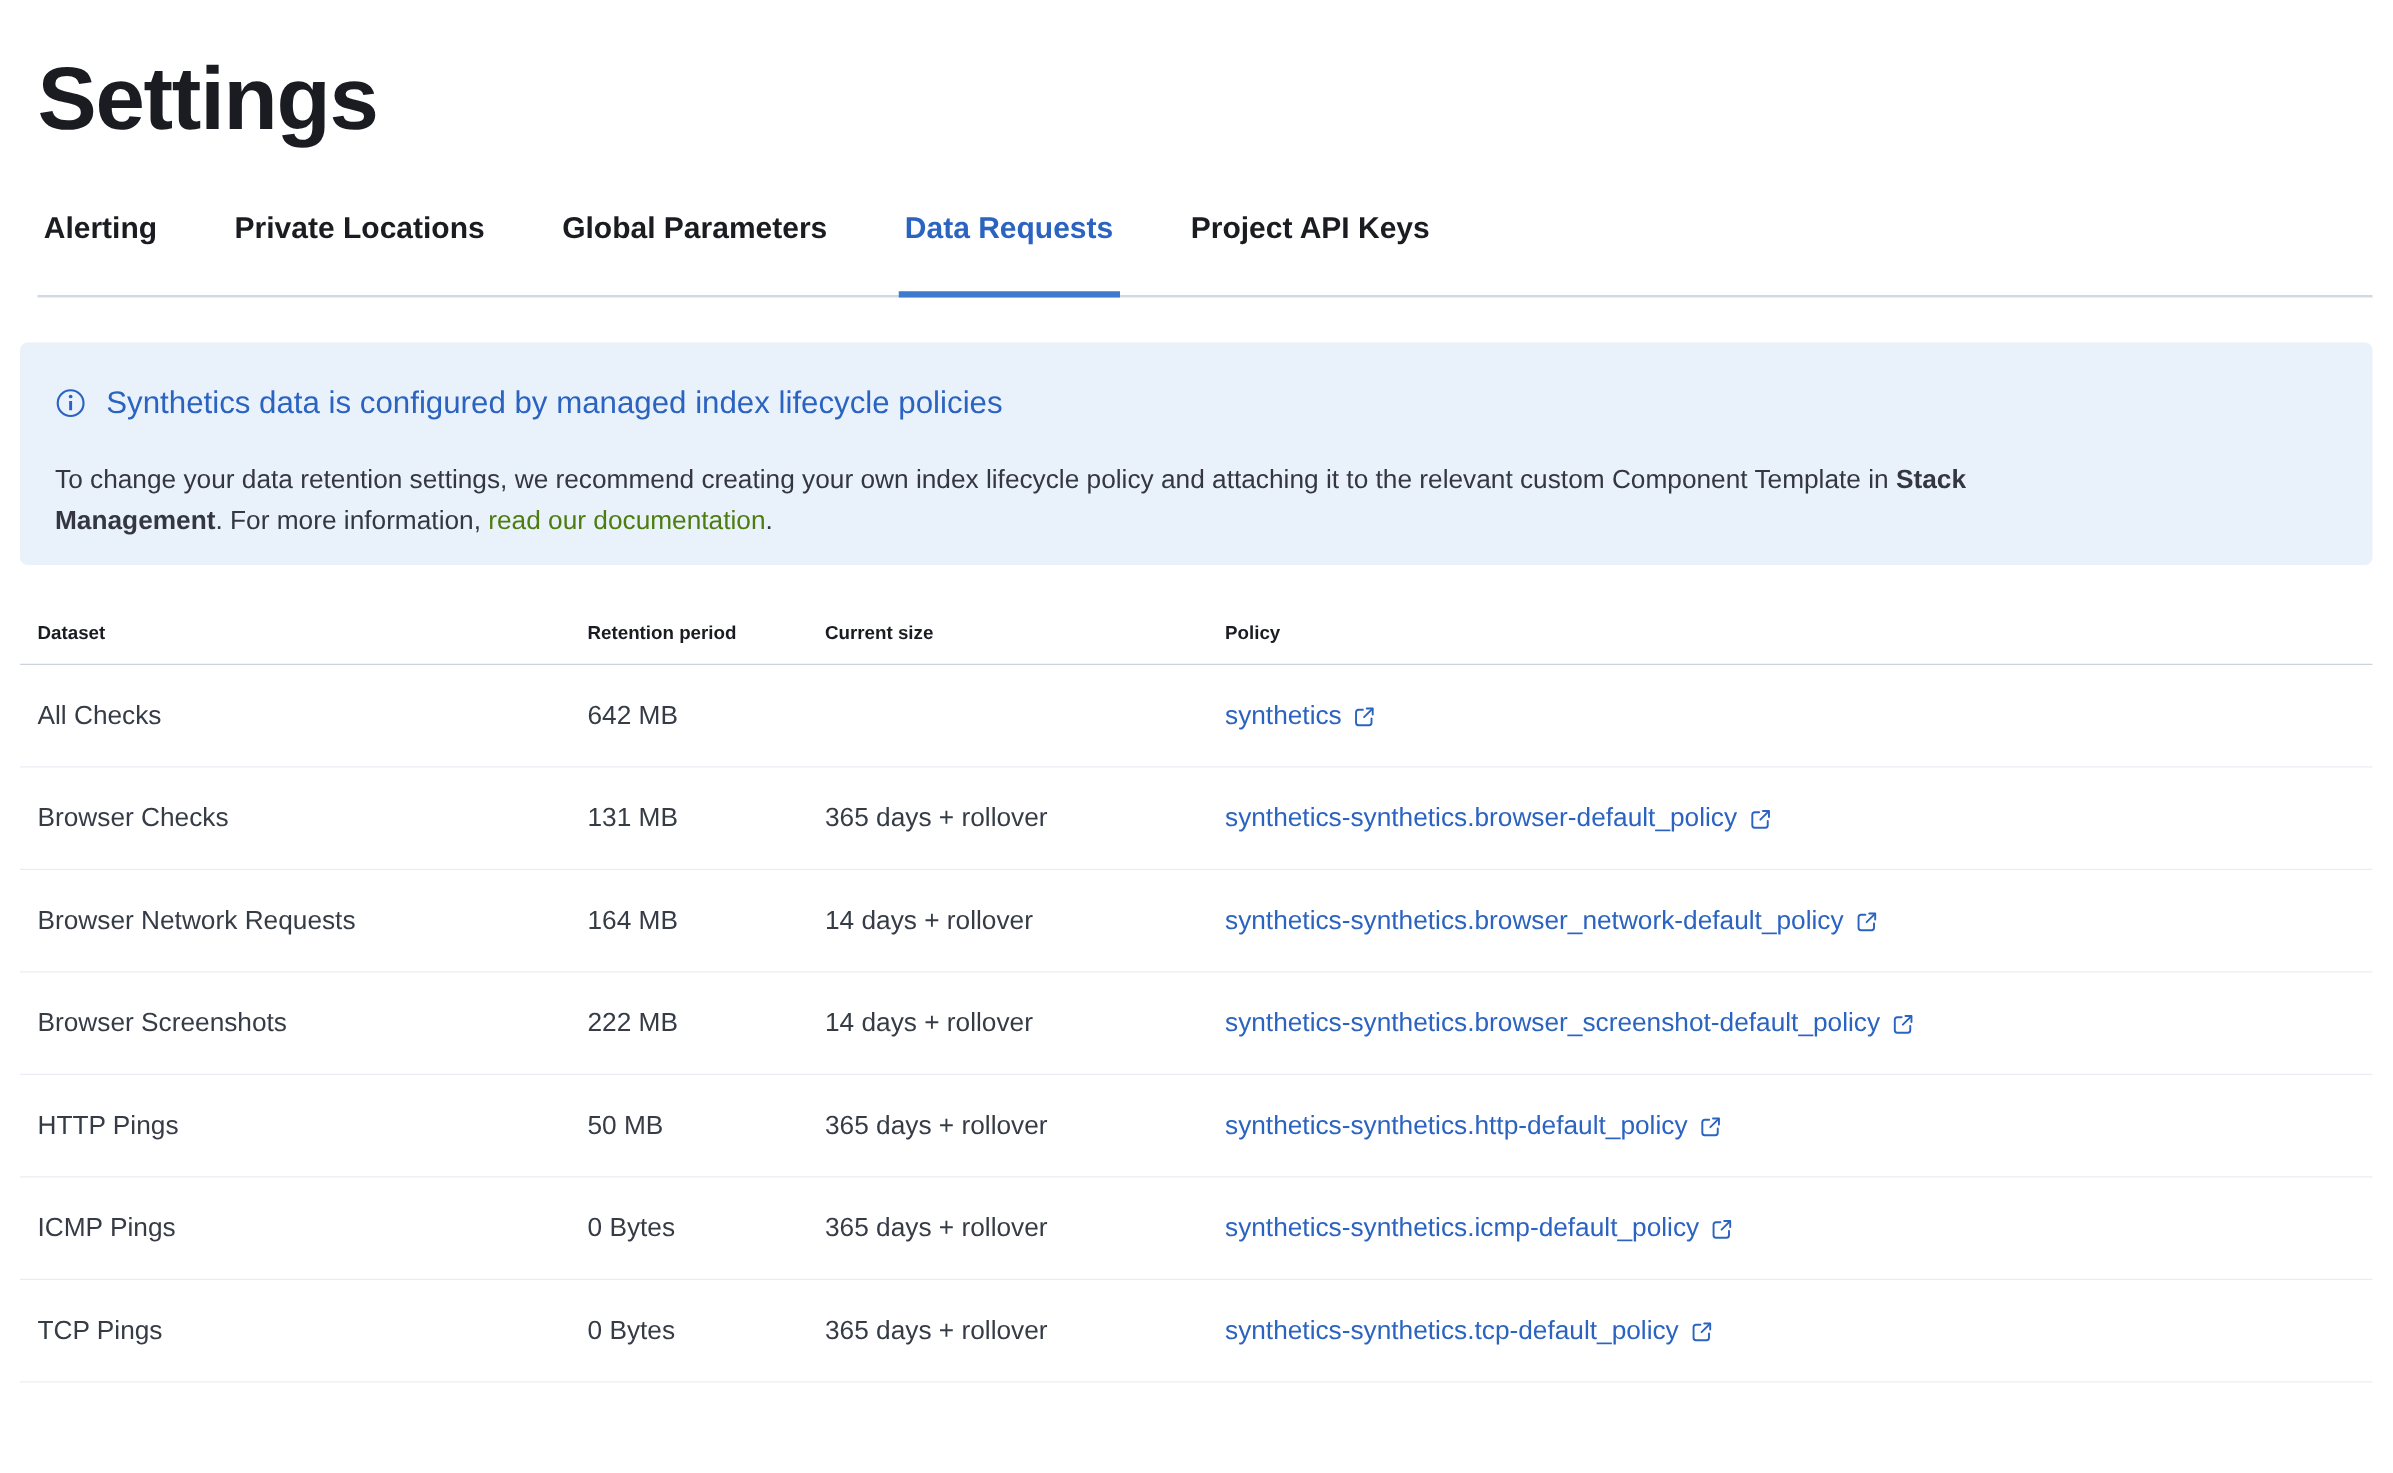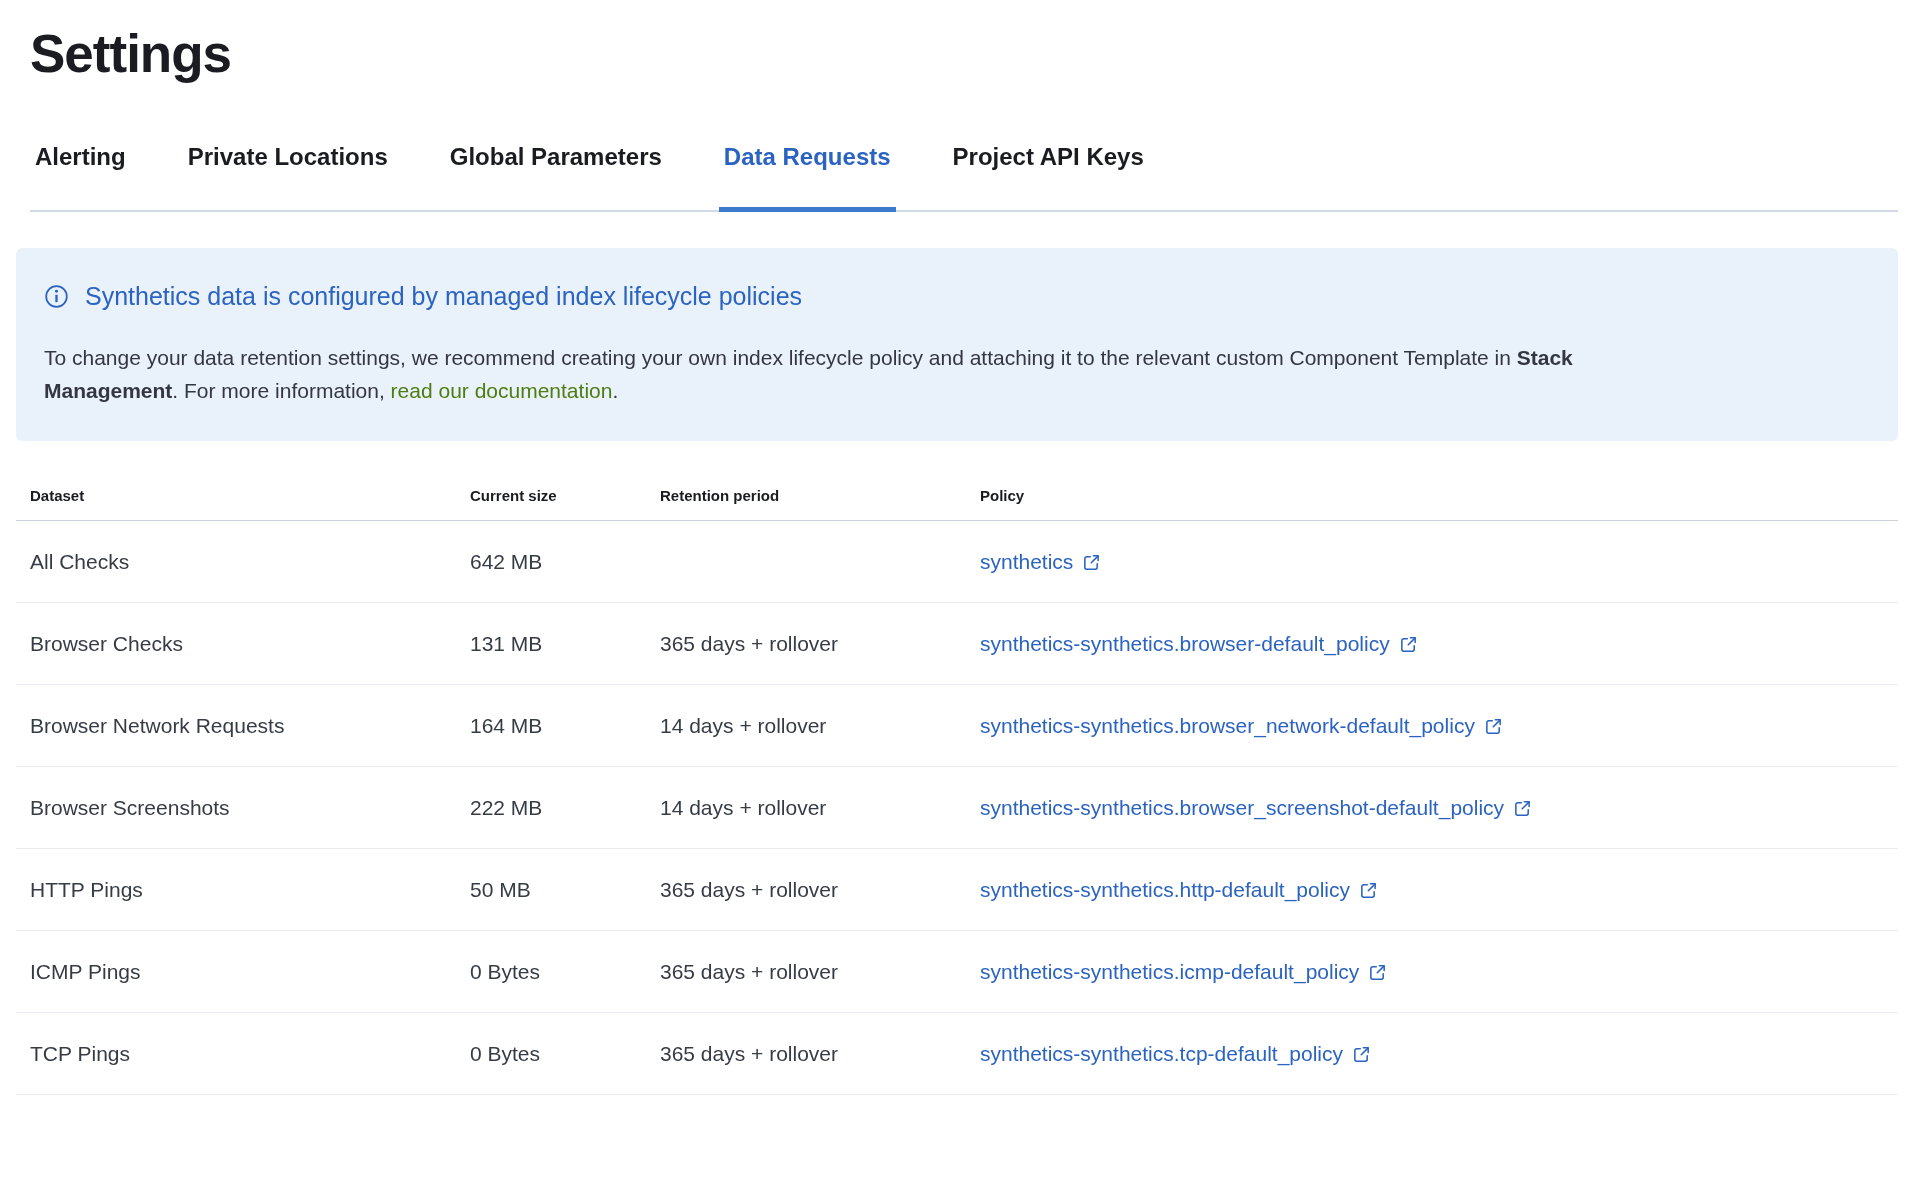--- a/index.html
+++ b/index.html
@@ -7,22 +7,22 @@
   body {
     width:1914px; min-height:1178px;
     font-family:"Liberation Sans", sans-serif;
     color:#343741;
     overflow-x:hidden;
   }
   .page { padding:0 16px; }
 
   
   .page-title {
-    margin:24px 0 0 14px;
-    font-size:53px; line-height:60px; font-weight:700;
+    margin:50px 0 0 14px;
+    font-size:71px; line-height:60px; font-weight:700;
     color:#1a1c21; letter-spacing:-1px;
   }
 
   
   .tab-list {
     display:flex; gap:52px;
     margin:58px 0 0 14px;
     border-bottom:2px solid #d3d9e2;
   }
   .tab {
@@ -35,21 +35,21 @@
   .tab.selected::after {
     content:""; position:absolute; left:0; right:0; bottom:-2px;
     height:5px; background:#3d79cc;
   }
 
   
   .callout {
     margin-top:36px;
     background:#e9f1fb;
     border-radius:6px;
-    padding:33px 28px 34px 28px;
+    padding:33px 28px 19px 28px;
   }
   .callout-title {
     display:flex; align-items:center; gap:16px;
     color:#2b63c1; font-size:25px; line-height:30px; font-weight:400;
   }
   .callout-title .info-icon { flex:0 0 auto; display:inline-flex; }
   .callout-body {
     margin:30px 0 0 0;
     font-size:21px; line-height:33px; color:#343741;
     max-width:1560px;
@@ -121,22 +121,22 @@
       </span>
       <span>Synthetics data is configured by managed index lifecycle policies</span>
     </div>
     <p class="callout-body"><span>To change your data retention settings, we recommend creating your own index lifecycle policy and attaching it to the relevant custom Component Template in </span><b>Stack Management</b><span>. For more information, </span><a class="link">read our documentation</a><span>.</span></p>
   </div>
 
   <div class="data-table">
     <div class="t-head">
       <div class="t-row">
         <div class="t-cell">Dataset</div>
+        <div class="t-cell">Retention period</div>
         <div class="t-cell">Current size</div>
-        <div class="t-cell">Retention period</div>
         <div class="t-cell">Policy</div>
       </div>
     </div>
     <div class="t-body">
         <div class="t-row">
     <div class="t-cell">All Checks</div>
     <div class="t-cell">642 MB</div>
     <div class="t-cell"></div>
     <div class="t-cell">
       <a class="policy-link">

